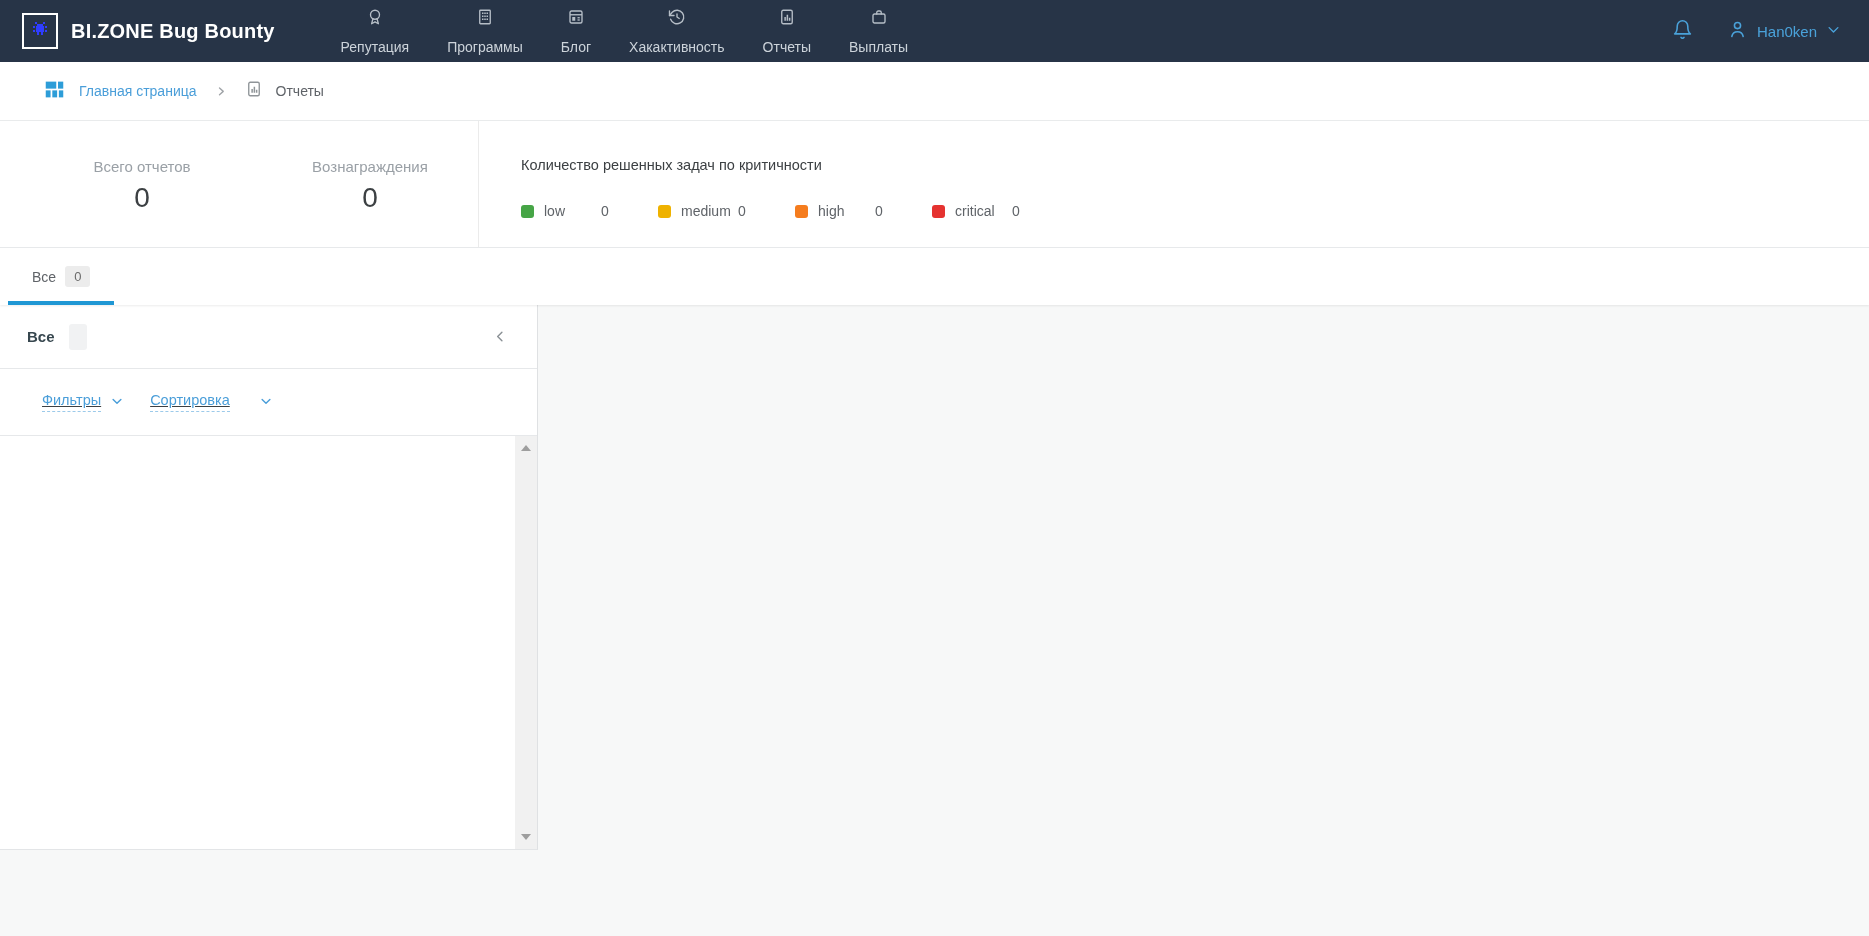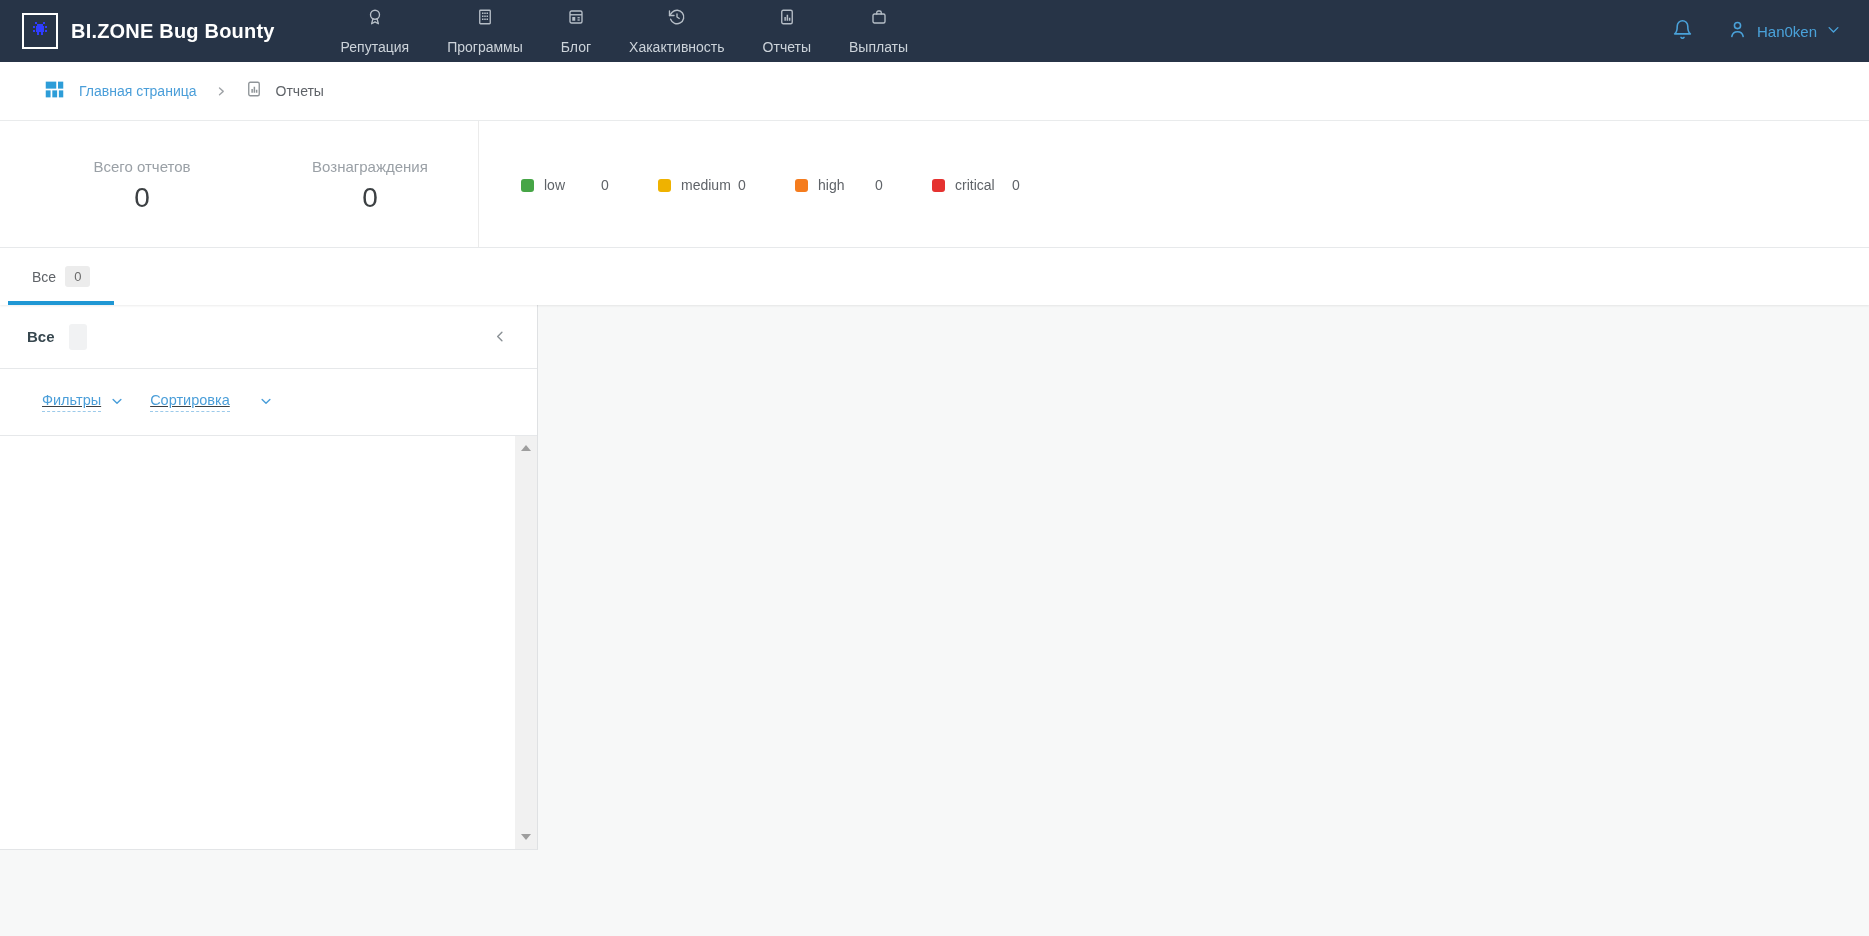--- a/index.html
+++ b/index.html
@@ -28,21 +28,21 @@
 
   
   .stats { height:127px; background:#ffffff; border-bottom:1px solid #e8eaec; display:flex; }
   .stat { padding-top:37px; text-align:center; }
   .stat-1 { width:240px; margin-left:22px; }
   .stat-2 { width:216px; }
   .stat-label { color:#9aa0a6; font-size:15px; }
   .stat-value { color:#3c4043; font-size:28px; font-weight:500; margin-top:7px; }
   .severity-block { border-left:1px solid #ebebeb; padding:36px 0 0 42px; flex:1; }
   .severity-title { font-size:14.5px; color:#3c4043; }
-  .legend { display:flex; margin-top:20px; }
+  .legend { display:flex; margin-top:30px; }
   .legend-item { width:137px; display:flex; align-items:center; }
   .legend-sq { width:13px; height:13px; border-radius:3px; flex:0 0 auto; }
   .legend-label { margin-left:10px; width:57px; font-size:14px; color:#5f6368; }
   .legend-count { font-size:14px; color:#5f6368; }
 
   
   .tabbar { height:57px; background:#ffffff; box-shadow:0 1px 2px rgba(0,0,0,.08); display:flex; align-items:flex-end; padding-left:8px; position:relative; z-index:2; }
   .tab { height:57px; display:flex; align-items:center; gap:9px; padding:0 24px; position:relative; cursor:pointer; }
   .tab-label { font-size:14px; color:#5f6368; }
   .tab-badge { background:#ececec; color:#6b6b6b; font-size:13px; padding:3px 9px; border-radius:3px; }
@@ -227,20 +227,21 @@
 <section class="stats">
   <div class="stat stat-1">
     <div class="stat-label">Всего отчетов</div>
     <div class="stat-value">0</div>
   </div>
   <div class="stat stat-2">
     <div class="stat-label">Вознаграждения</div>
     <div class="stat-value">0</div>
   </div>
   <div class="severity-block">
+    <div class="severity-title">Количество решенных задач по критичности</div>
     <div class="legend">
       <div class="legend-item">
         <span class="legend-sq" style="background-color: rgb(70, 165, 70);"></span>
         <span class="legend-label">low</span>
         <span class="legend-count">0</span>
       </div>
       <div class="legend-item">
         <span class="legend-sq" style="background-color: rgb(239, 178, 0);"></span>
         <span class="legend-label">medium</span>
         <span class="legend-count">0</span>

